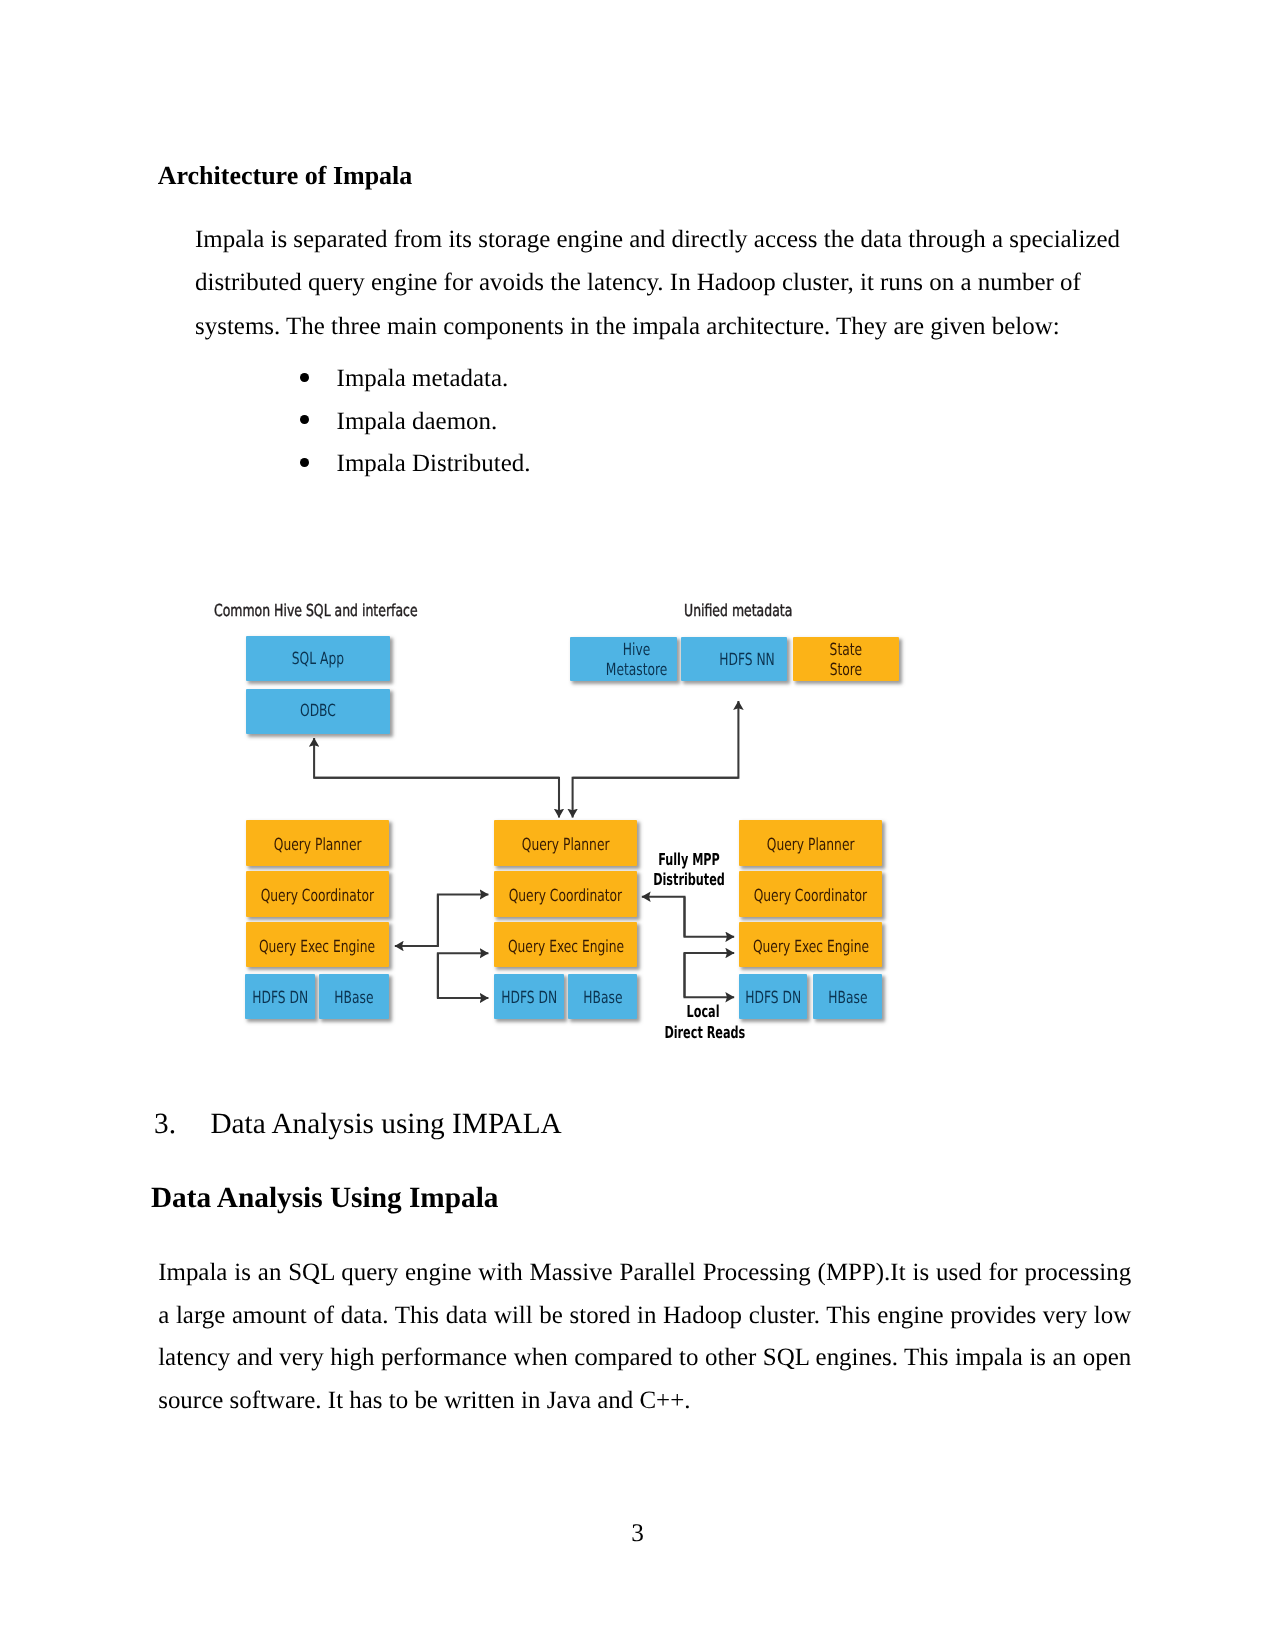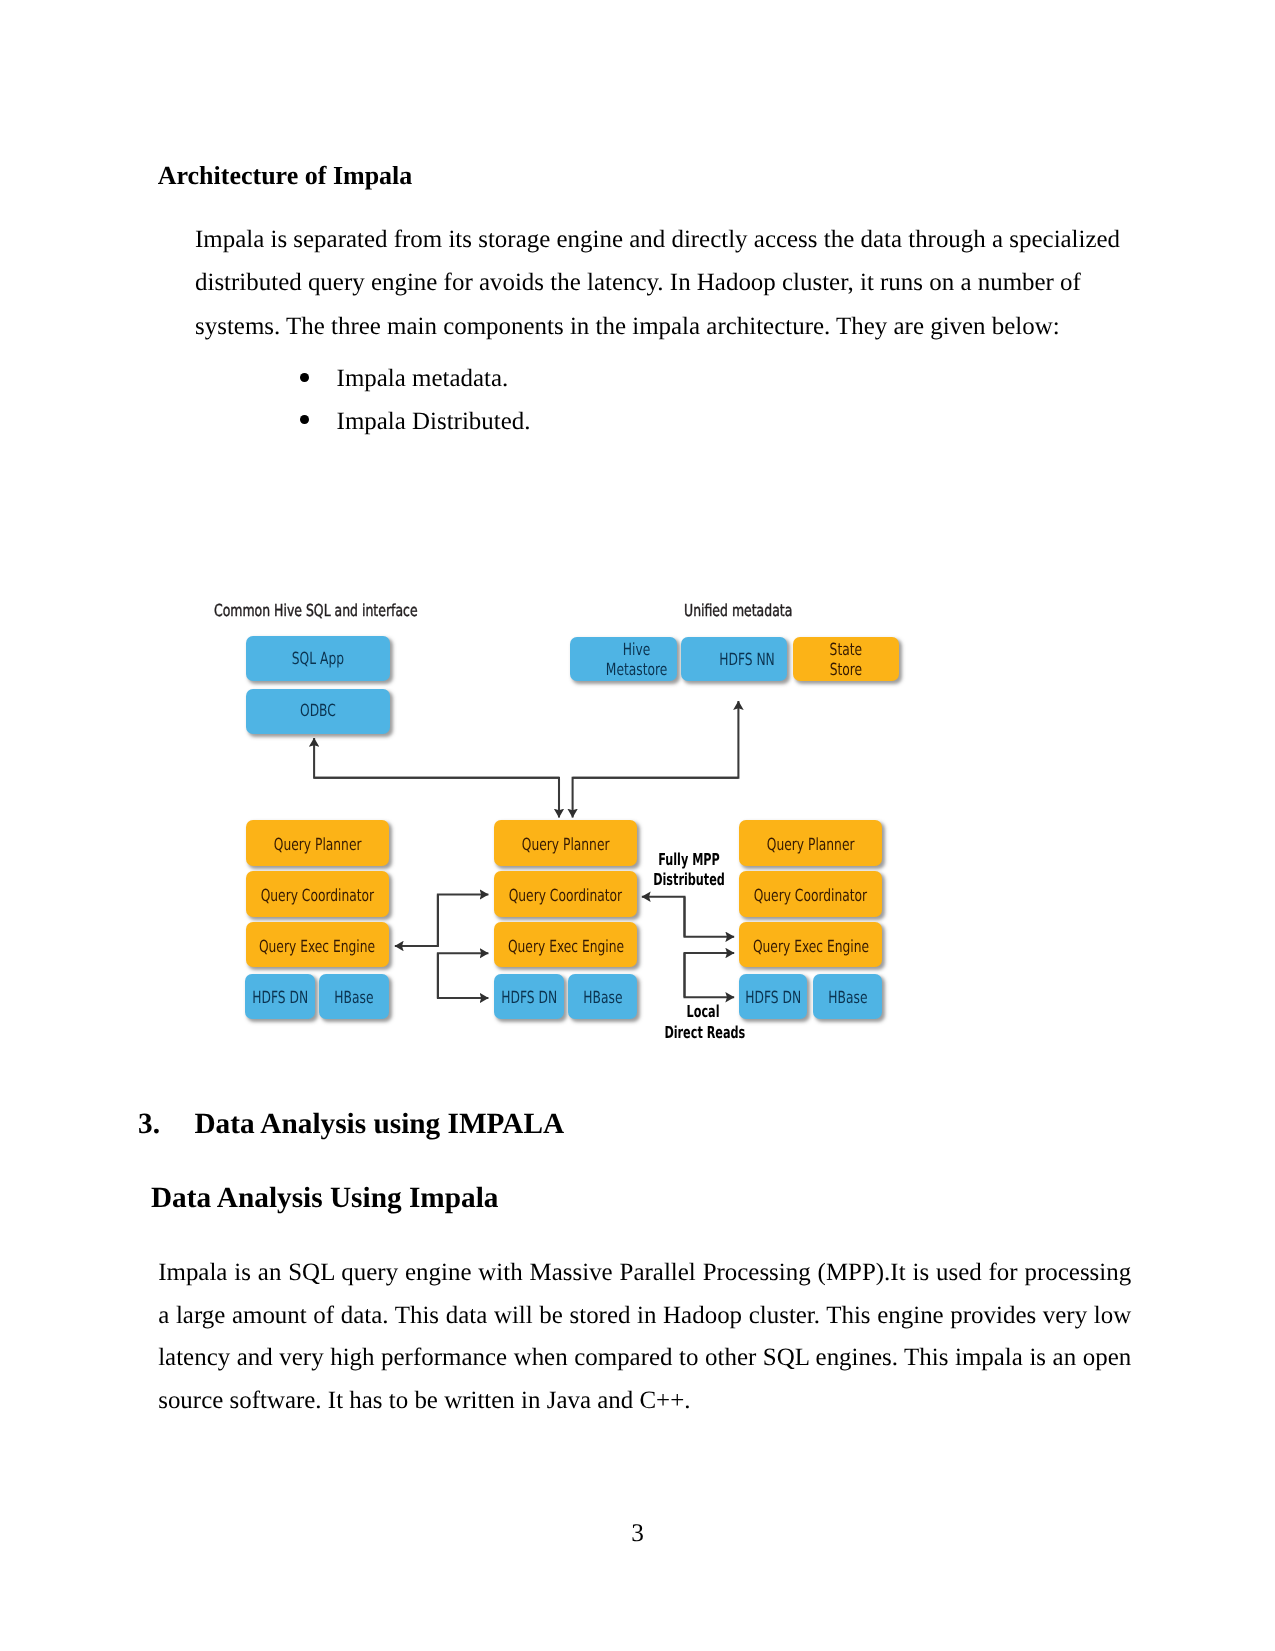--- a/index.html
+++ b/index.html
@@ -17,32 +17,32 @@
   .para{position:absolute;margin:8px;font-size:24.95px;line-height:43.3px;text-align:left;}
   .para-1{left:187.0px;top:210.0px;width:932px;}
   .para-2{left:150.2px;top:1243.9px;width:973px;text-align:justify;line-height:42.8px;}
 
   .bullets{position:absolute;list-style:none;margin:0;padding:0;left:298.7px;top:358.0px;
            font-size:24.95px;line-height:42.5px;}
   .bullets li{position:relative;padding-left:37.9px;white-space:nowrap;}
   .bullet-dot{position:absolute;left:1.2px;top:14.9px;width:8.8px;height:9px;border-radius:50%;
               background:#000;}
 
-  .h-sec{position:absolute;left:138px;top:1110.0px;margin:0;font-size:29.3px;font-weight:bold;
+  .h-sec{position:absolute;left:154px;top:1110.0px;margin:0;font-size:29.3px;font-weight:normal;
          line-height:29.3px;white-space:nowrap;}
   .h-sec .sec-num{display:inline-block;width:56.4px;}
   .h-sub{position:absolute;left:150.9px;top:1184.3px;margin:0;font-size:29.3px;font-weight:bold;
          line-height:29.3px;white-space:nowrap;}
 
   .page-num{position:absolute;left:0;top:1521.2px;width:1275px;text-align:center;font-size:25.3px;
             line-height:25.3px;}
 
   
   .diagram{position:absolute;left:18px;top:0;width:1275px;height:1651px;}
-  .dg-box{position:absolute;border-radius:7px;box-sizing:border-box;
+  .dg-box{position:absolute;border-radius:1px;box-sizing:border-box;
           display:flex;align-items:center;justify-content:center;}
   .dg-box.blue{background:#4fb4e4;box-shadow:2.4px 2.6px 3.6px rgba(60,60,60,0.5);}
   .dg-box.orange{background:#fcb317;box-shadow:2.4px 2.6px 3.6px rgba(60,60,60,0.5);}
   .dg-lbl{font-family:"DejaVu Sans Condensed","DejaVu Sans",sans-serif;
           white-space:pre;text-align:center;display:block;
           transform-origin:center center;}
   .blue .dg-lbl{color:#0b3350;}
   .orange .dg-lbl{color:#361a02;}
   .dg-cap{position:absolute;font-family:"DejaVu Sans Condensed","DejaVu Sans",sans-serif;
           font-weight:bold;color:#231f20;white-space:nowrap;transform-origin:left top;}
@@ -96,20 +96,21 @@
 <body>
 
 <div class="page" data-name="document-page">
 
   <h1 class="h-main" data-name="page-title">Architecture of Impala</h1>
 
   <p class="para para-1" data-name="intro-paragraph">Impala is separated from its storage engine and directly access the data through a specialized distributed query engine for avoids the latency. In Hadoop cluster, it runs on a number of systems. The three main components in the impala architecture. They are given below:</p>
 
   <ul class="bullets" data-name="component-list">
     <li data-name="list-item"><span class="bullet-dot" data-name="bullet-icon"></span><span class="bullet-text" data-name="list-item-label">Impala metadata.</span></li>
+    <li data-name="list-item"><span class="bullet-dot" data-name="bullet-icon"></span><span class="bullet-text" data-name="list-item-label">Impala daemon.</span></li>
     <li data-name="list-item"><span class="bullet-dot" data-name="bullet-icon"></span><span class="bullet-text" data-name="list-item-label">Impala Distributed.</span></li>
   </ul>
 
   <div class="diagram" data-name="impala-architecture-diagram">
 
     <svg class="dg-svg" width="1275" height="1651" viewBox="0 0 1275 1651" data-name="diagram-connectors" aria-hidden="true">
       <defs>
         <marker id="ah" viewBox="0 0 9.1 10.6" refX="8.9" refY="5.3" markerWidth="9.1" markerHeight="10.6" orient="auto-start-reverse" markerUnits="userSpaceOnUse">
           <path d="M0,0 L9.1,5.3 L0,10.6 L1.7,5.3 Z" fill="#2f2f2f"></path>
         </marker>

